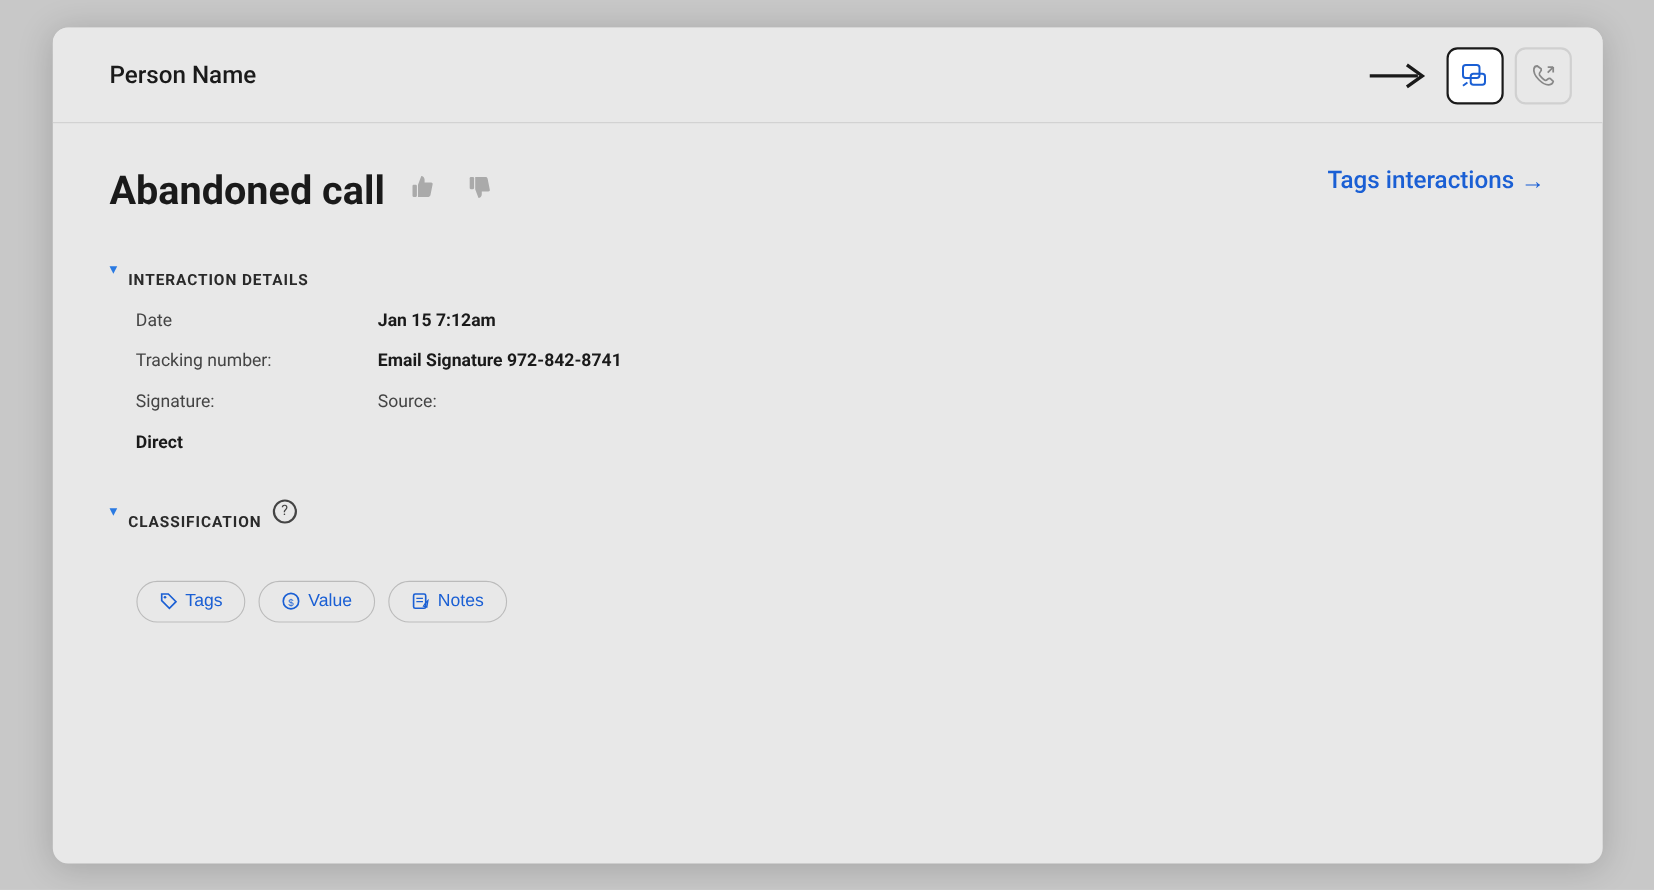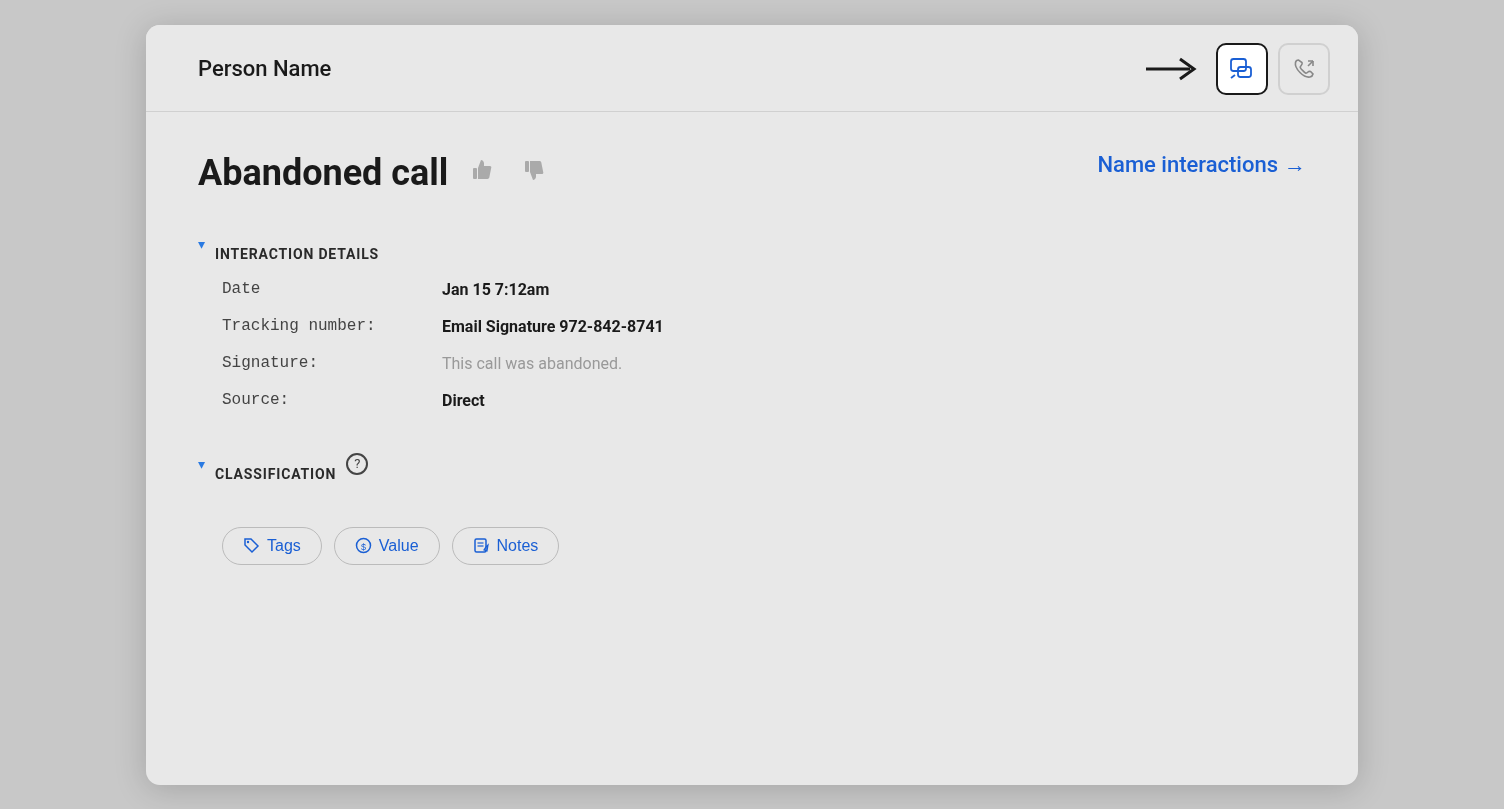--- a/index.html
+++ b/index.html
@@ -7,21 +7,21 @@
       background: #c8c8c8;
       display: flex;
       align-items: center;
       justify-content: center;
       min-height: 100vh;
       font-family: -apple-system, BlinkMacSystemFont, 'Segoe UI', Roboto, sans-serif;
     }
     .window {
       background: #e8e8e8;
       border-radius: 14px;
-      width: 1212px;
+      width: 1409px;
       min-height: 760px;
       box-shadow: 0 4px 32px rgba(0,0,0,0.18);
       overflow: hidden;
       position: relative;
     }
     
     .header {
       display: flex;
       align-items: center;
       justify-content: space-between;
@@ -129,21 +129,20 @@
     .detail-table {
       display: grid;
       grid-template-columns: 220px 1fr;
       row-gap: 18px;
       margin-left: 24px;
     }
     .detail-label {
       font-size: 16px;
       color: #444;
       align-self: center;
-      font-family: Liberation Mono, monospace;
     }
     .detail-value {
       font-size: 16px;
       font-weight: 700;
       color: #1a1a1a;
       align-self: center;
     }
     .detail-value.muted {
       font-weight: 400;
       color: #999;
@@ -240,40 +239,39 @@
         </button>
 
         <button class="thumb-btn">
           <svg width="28" height="28" viewBox="0 0 28 28" fill="none" xmlns="http://www.w3.org/2000/svg">
             <path d="M10 16L13 24C14.5 24 16 22.5 16 20.5V18H22C22.8 18 23.5 17.2 23.3 16.4L21.3 6.4C21.1 5.6 20.3 5 19.5 5H10V16Z" fill="#aaa"></path>
             <rect x="5" y="5" width="4" height="11" rx="1" fill="#aaa"></rect>
           </svg>
         </button>
       </div>
       <a class="more-interactions-link">
-        <span>Name interactions</span>
+        <span>Tags interactions</span>
         <span>→</span>
       </a>
     </div>
 
     <div class="section">
       <div class="section-header">
         <span class="chevron-icon">▾</span>
         <span class="section-title">INTERACTION DETAILS</span>
       </div>
       <div class="detail-table">
 
         <span class="detail-label">Date</span>
         <span class="detail-value">Jan 15 7:12am</span>
 
         <span class="detail-label">Tracking number:</span>
         <span class="detail-value">Email Signature 972-842-8741</span>
 
         <span class="detail-label">Signature:</span>
-        <span class="detail-value muted">This call was abandoned.</span>
 
         <span class="detail-label">Source:</span>
         <span class="detail-value">Direct</span>
       </div>
     </div>
 
     <div class="section">
       <div class="classification-header">
         <span class="chevron-icon">▾</span>
         <span class="section-title">CLASSIFICATION</span>

